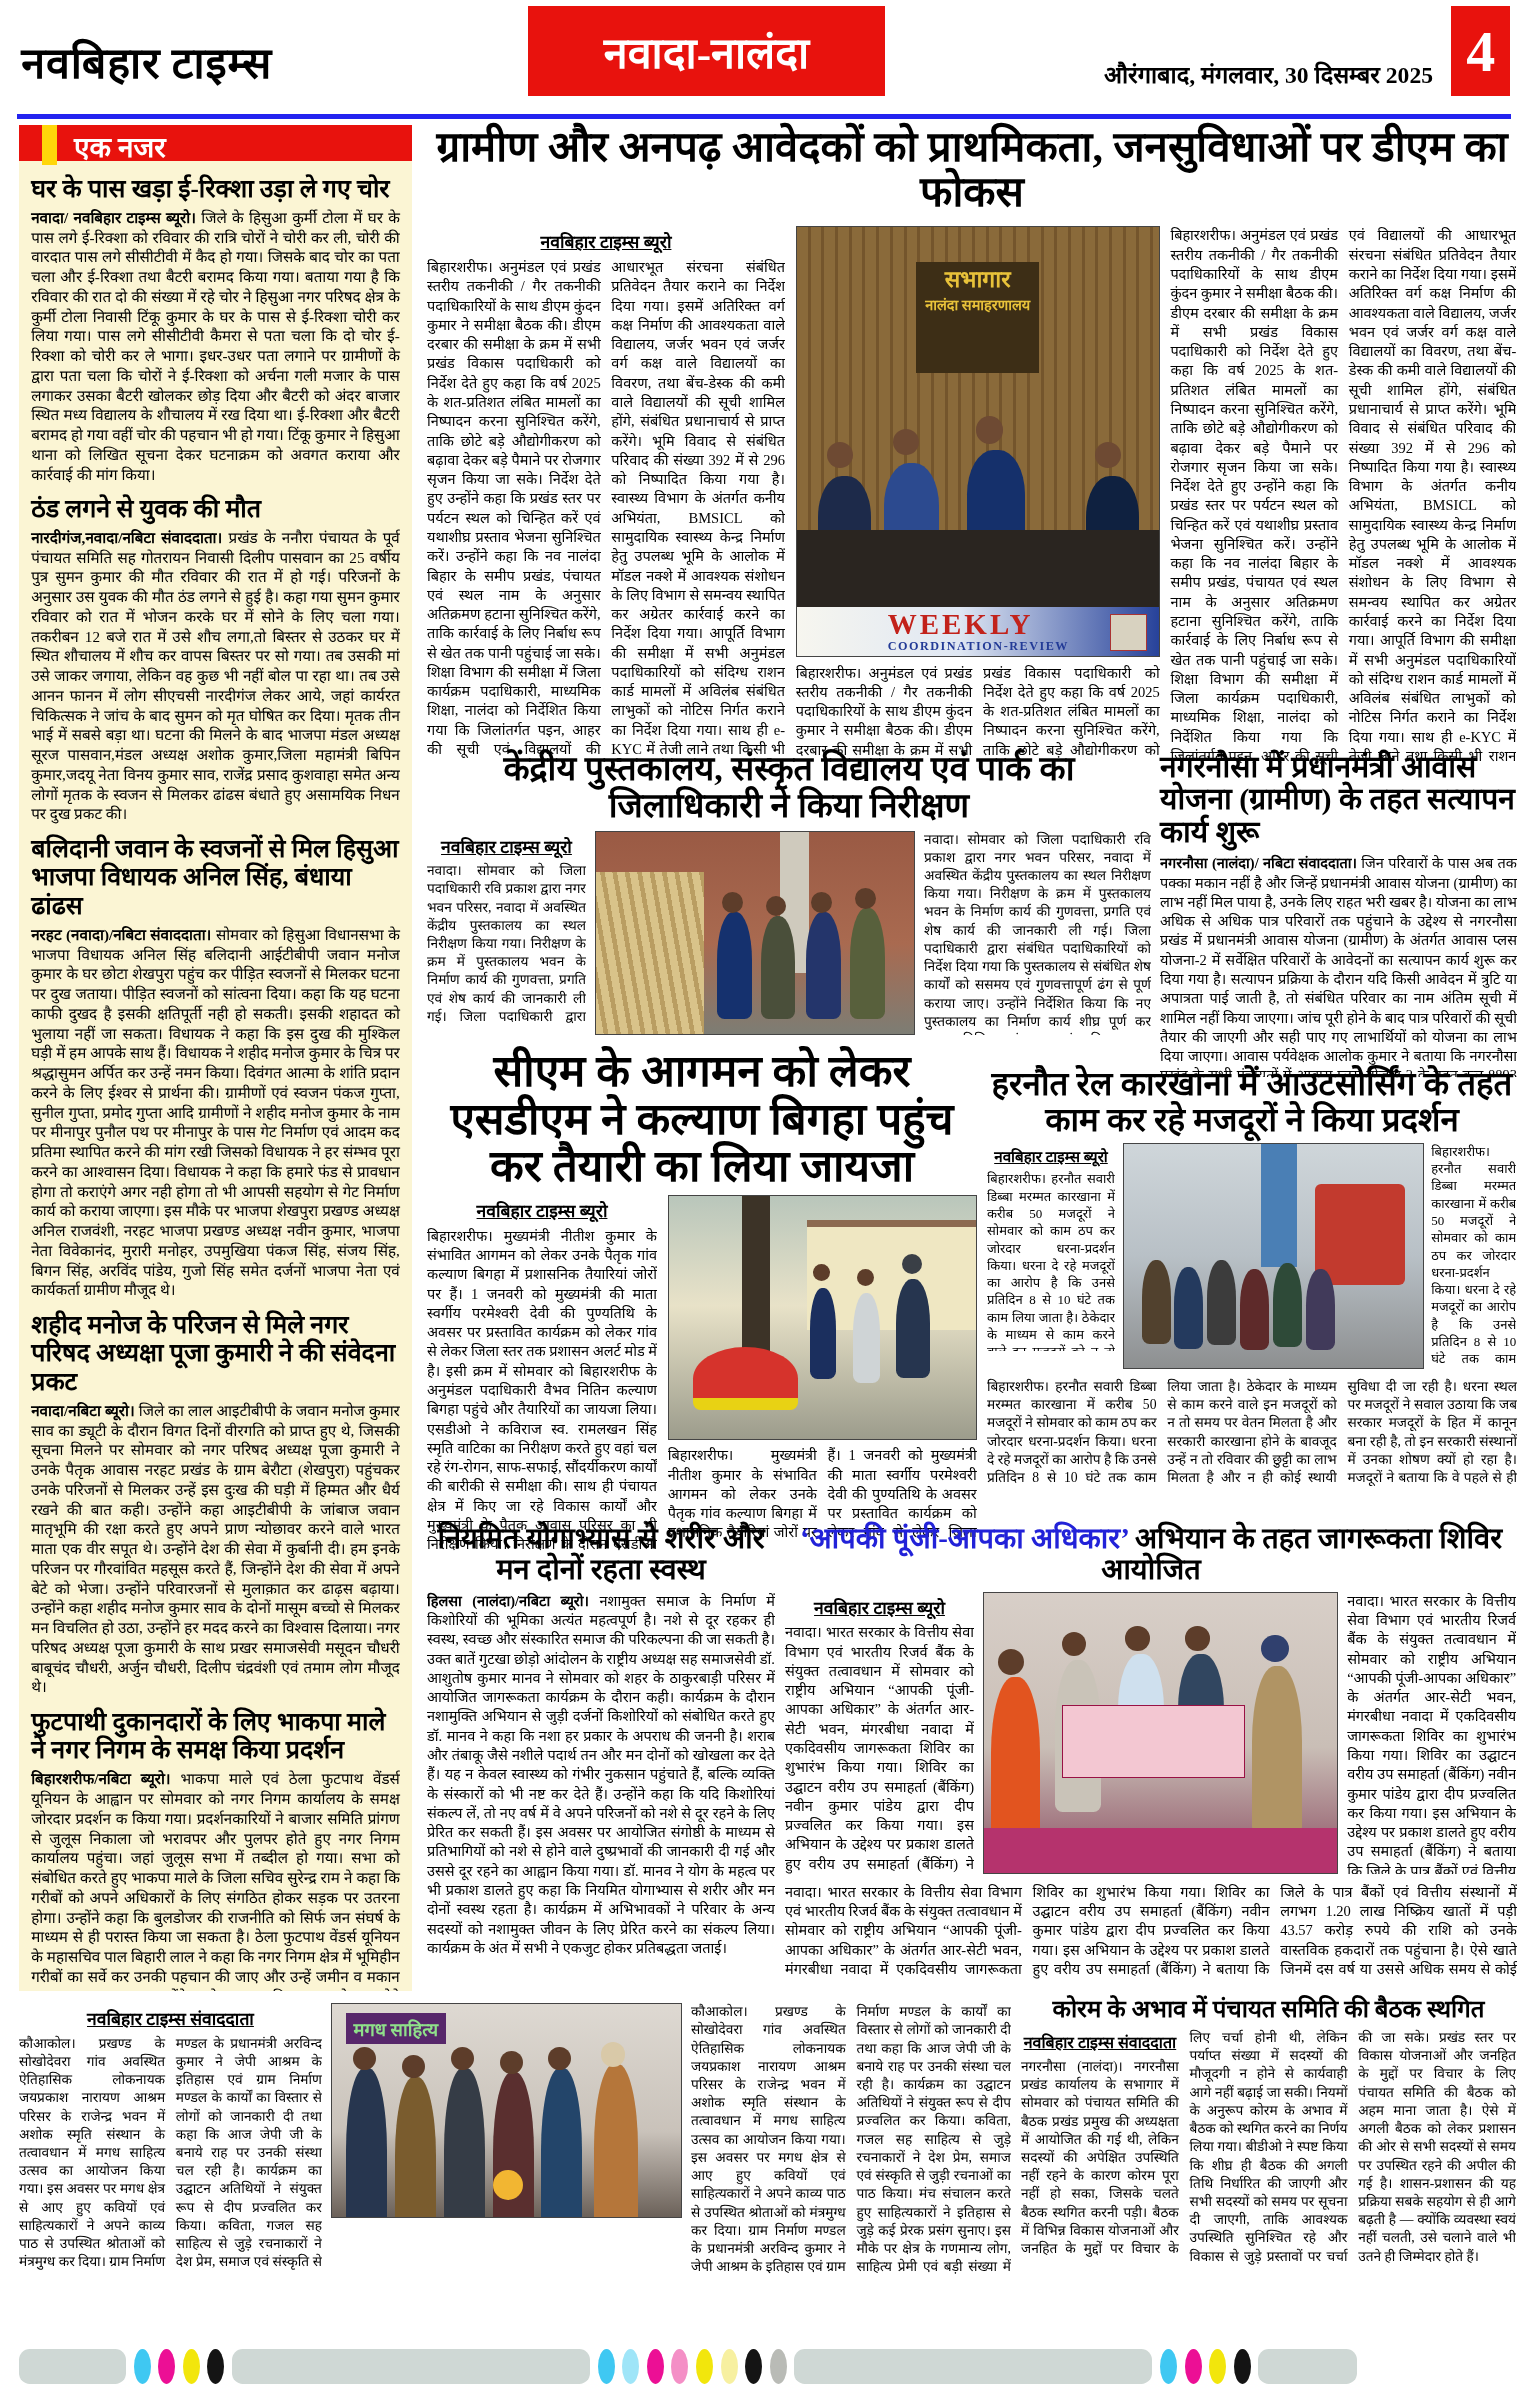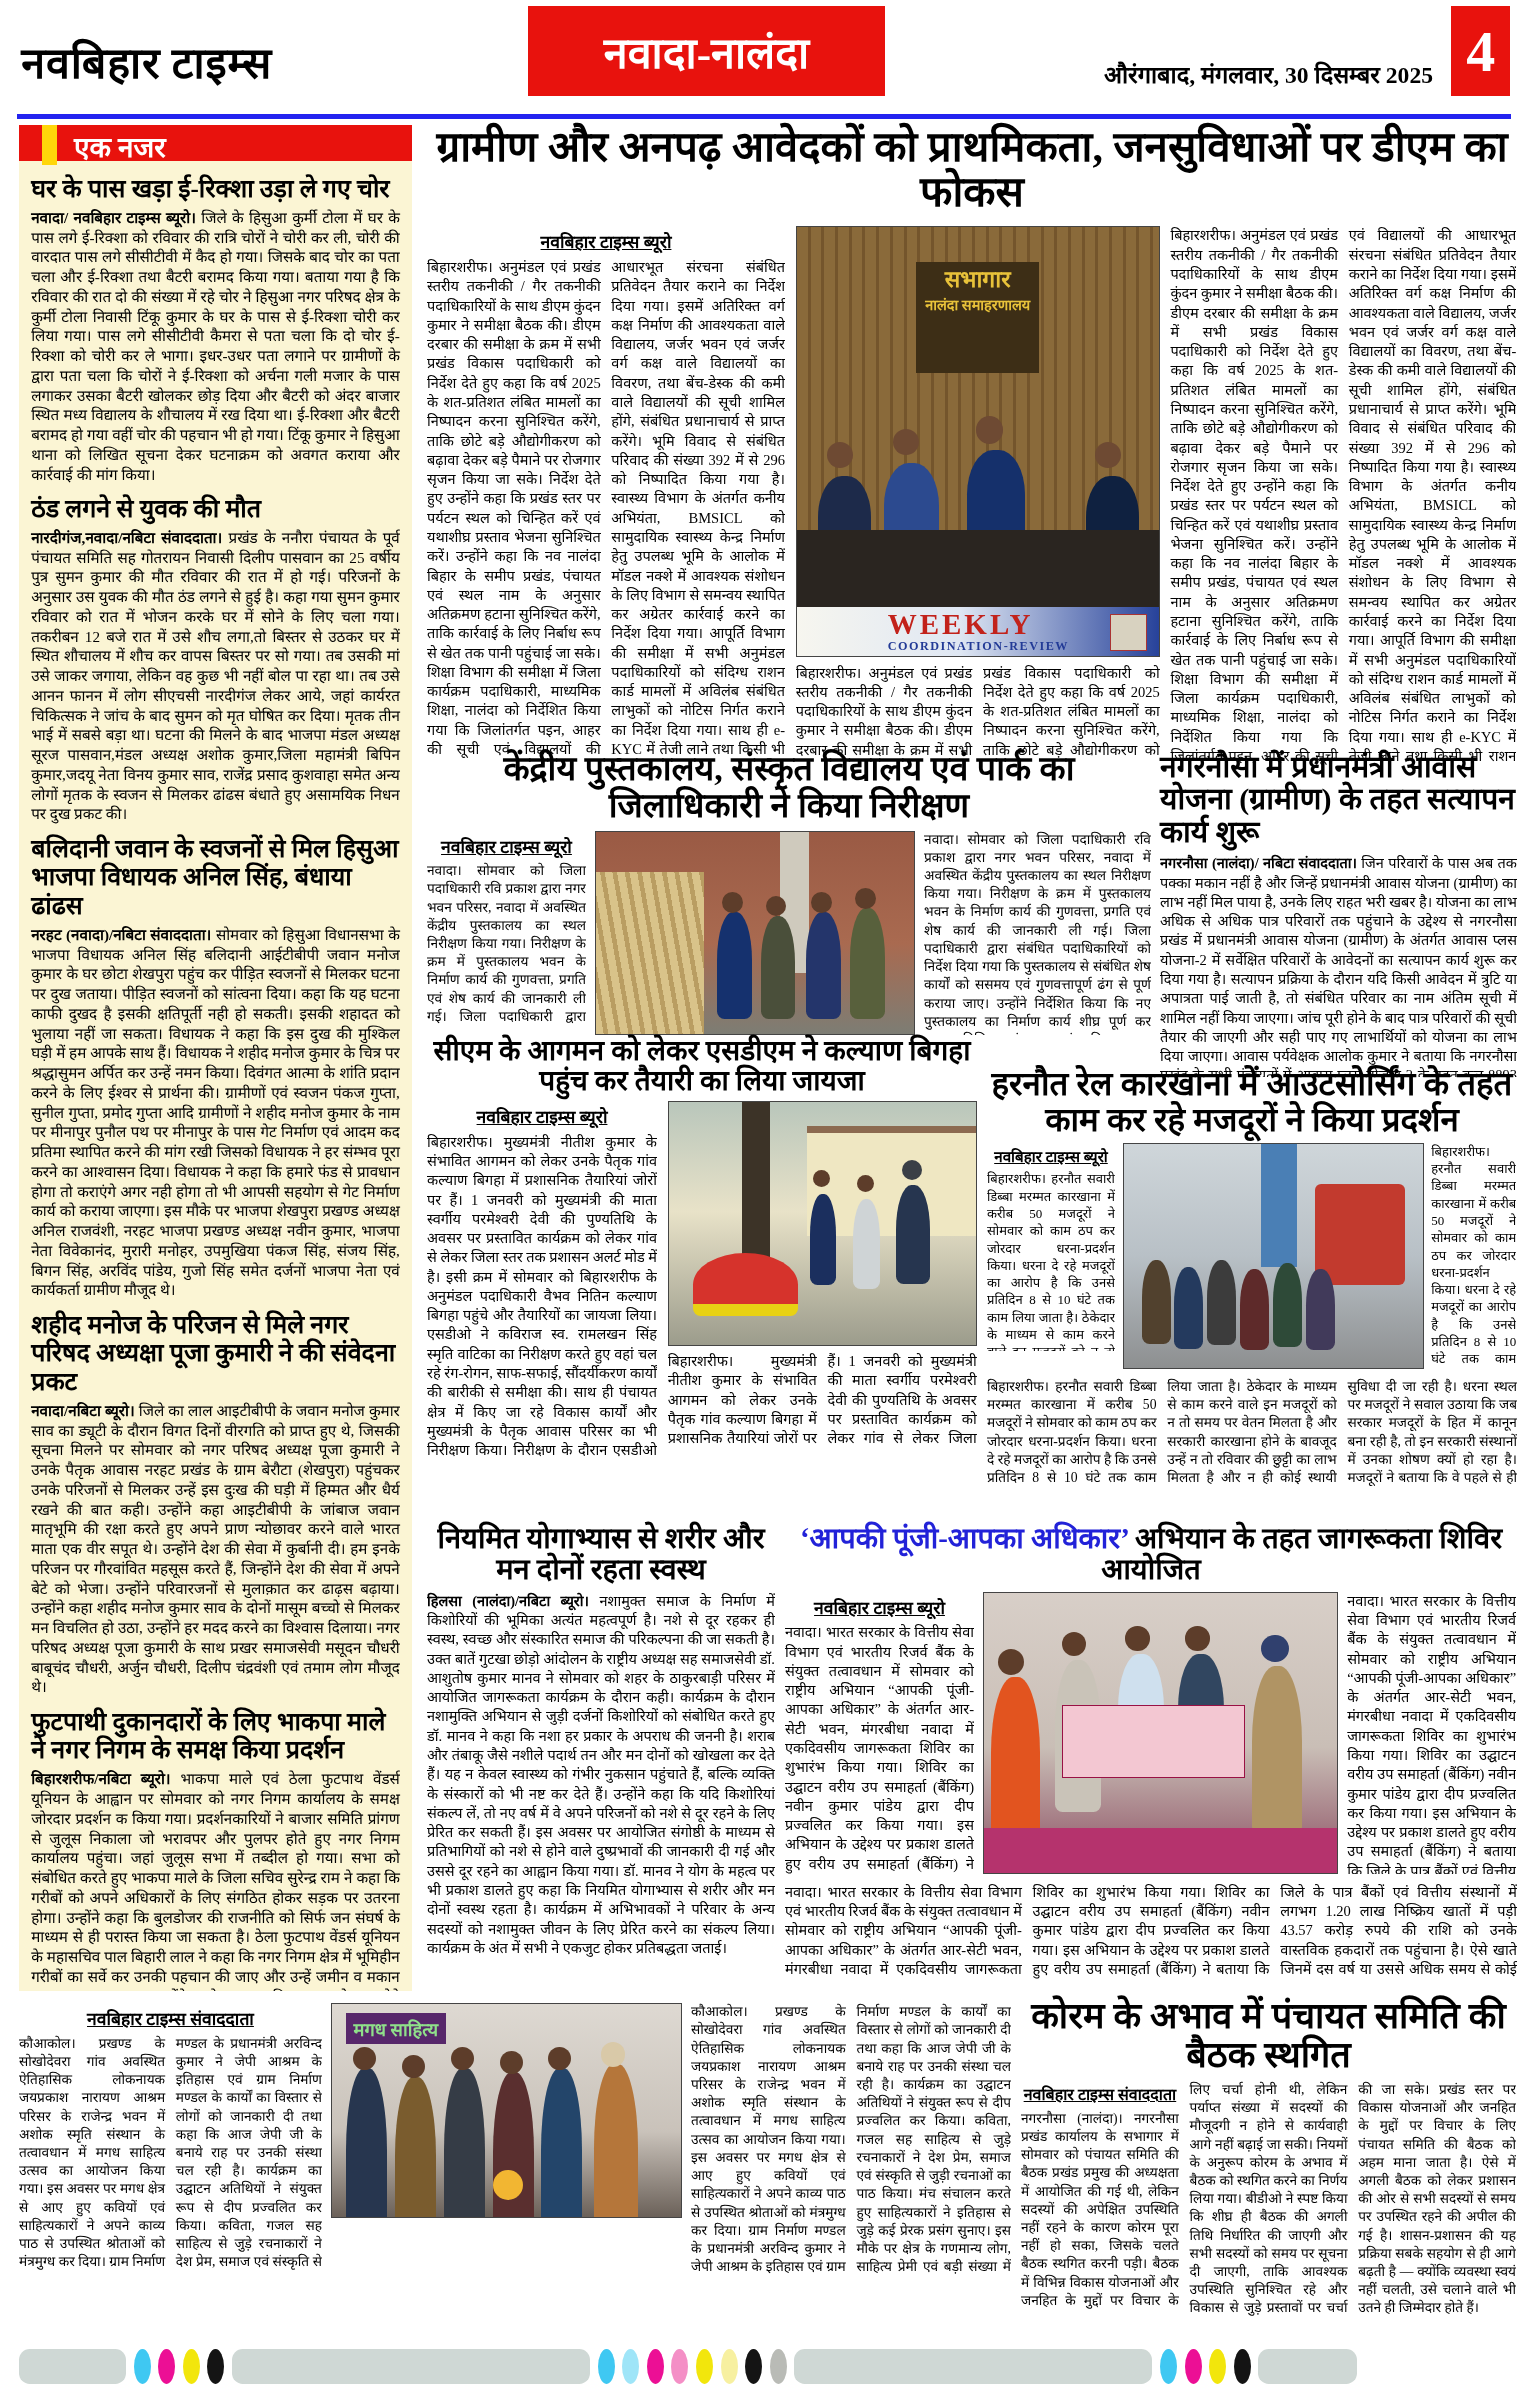--- a/index.html
+++ b/index.html
@@ -80,21 +80,21 @@
   #art-lib .headline { font-size:34px; }
   #art-lib .row { display:flex; gap:9.1px; margin-top:6.1px; height:207px; overflow:hidden; }
   #art-lib .c1 { width:159px; } #art-lib .c3 { width:227px; }
   #art-lib .ph-lib { width:320px; height:204px; }
 
   #art-awas { left:1160px; top:751px; width:357px; height:311px; }
   #art-awas .headline { font-size:30px; text-align:left; }
   #art-awas .bodytext { margin-top:6.1px; height:223px; overflow:hidden; }
 
   #art-cm { left:427px; top:1036px; width:550px; height:471px; }
-  #art-cm .headline { font-size:28px; }
+  #art-cm .headline { font-size:44px;margin-top:12px; }
   #art-cm .row { display:flex; gap:10.7px; margin-top:4.6px; height:366px; overflow:hidden; }
   #art-cm .c1 { width:230px; }
   #art-cm .rblock { width:309px; }
   #art-cm .ph-cm { width:309px; height:245px; }
   #art-cm .under { margin-top:6.1px; height:111px; overflow:hidden; }
 
   #art-har { left:987px; top:1067px; width:530px; height:441px; }
   #art-har .headline { font-size:33px; }
   #art-har .row { display:flex; gap:7.6px; margin-top:4.6px; height:229px; overflow:hidden; }
   #art-har .c1 { width:128px; font-size:13.7px; } #art-har .c3 { width:85px; font-size:13.7px; }
@@ -113,21 +113,21 @@
   #art-punji .ph-cheque { width:355px; height:282px; }
   #art-punji .under { margin-top:6.1px; height:114px; overflow:hidden; }
 
   #art-kavi { left:19px; top:1997px; width:992px; height:337px; }
   #art-kavi .headline { font-size:34px; }
   #art-kavi .row { display:flex; gap:9.1px; margin-top:6.1px; height:280px; overflow:hidden; }
   #art-kavi .c1 { width:303px; } #art-kavi .c3 { width:320px; }
   #art-kavi .ph-kavi { width:351px; height:215px; }
 
   #art-quo { left:1021px; top:1997px; width:495px; height:337px; }
-  #art-quo .headline { font-size:36px;text-align:center; }
+  #art-quo .headline { font-size:24px;text-align:center; }
   #art-quo .bodytext { margin-top:6.1px; height:282px; overflow:hidden; font-size:13.7px; }
 
   
   .regbar { left:19px; top:2346px; width:1494px; height:40px; display:flex; align-items:center; gap:7.6px; }
   .pill { height:35px; background:#cfd8d5; border-radius:10.7px; }
   .dot { width:17px; height:35px; border-radius:50%; }
   .c-cy { background:#3fc8f2; } .c-cy2 { background:#9fe5f8; }
   .c-mg { background:#ec0f95; } .c-mg2 { background:#f48fc6; }
   .c-yl { background:#f2e60c; } .c-yl2 { background:#f7f0a0; }
   .c-bk { background:#141414; } .c-gy { background:#b9bbb6; }

